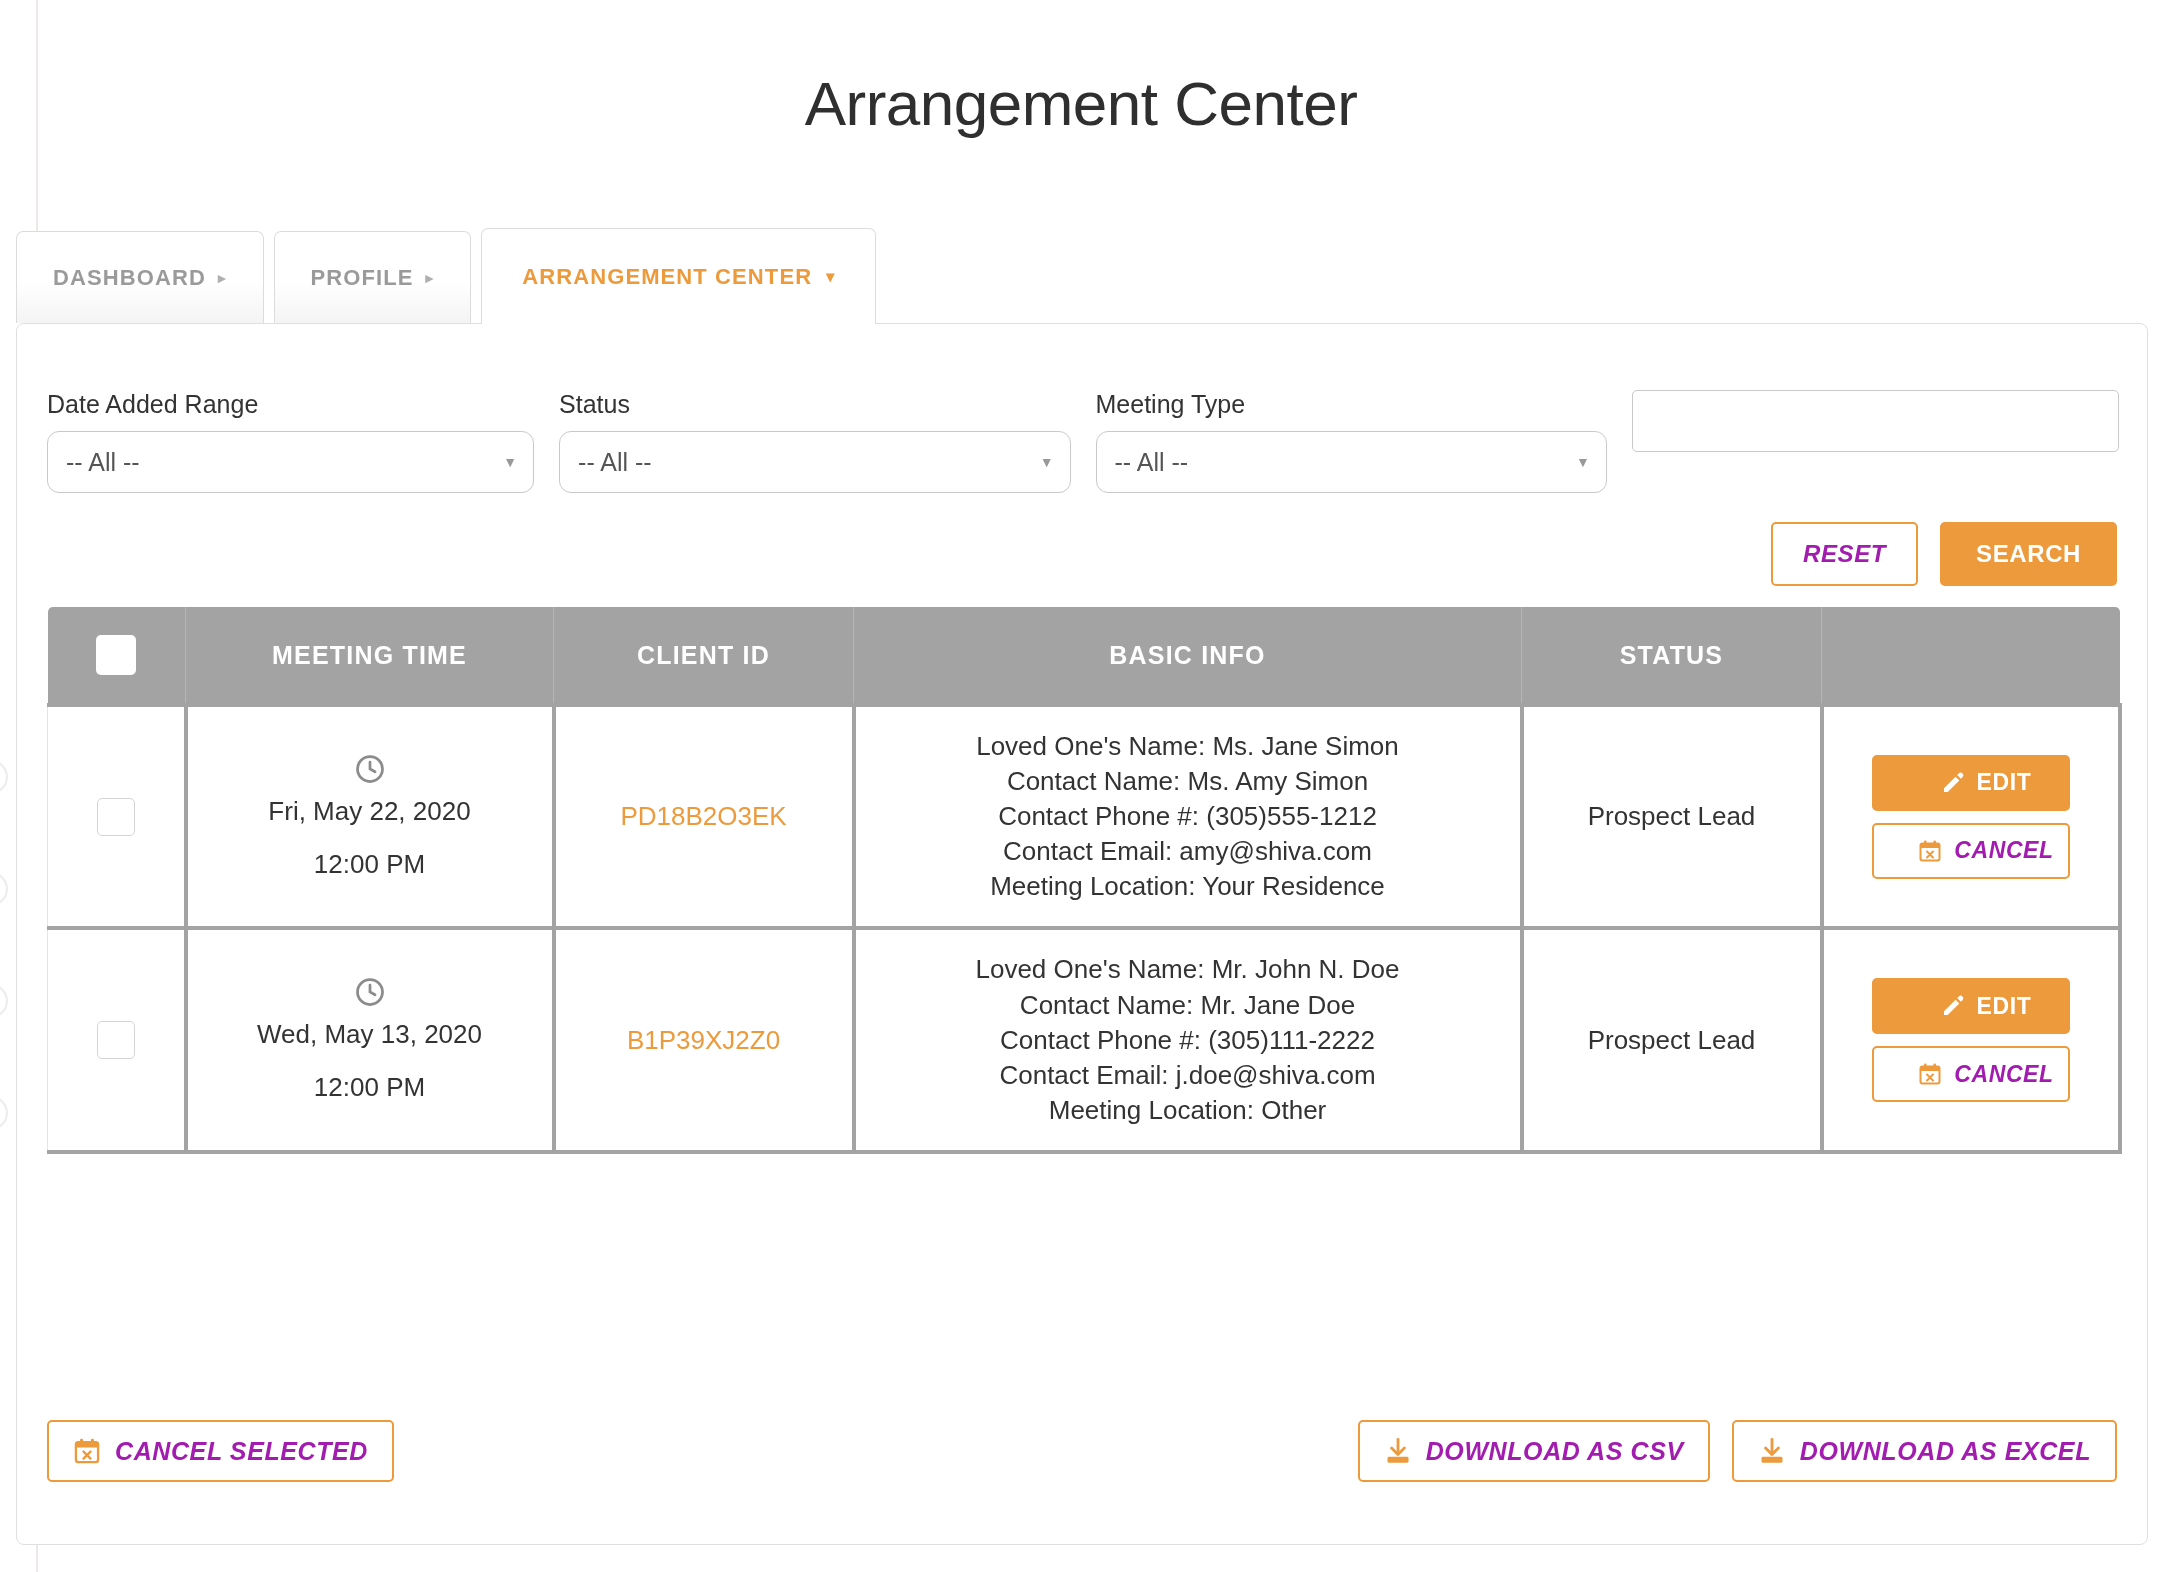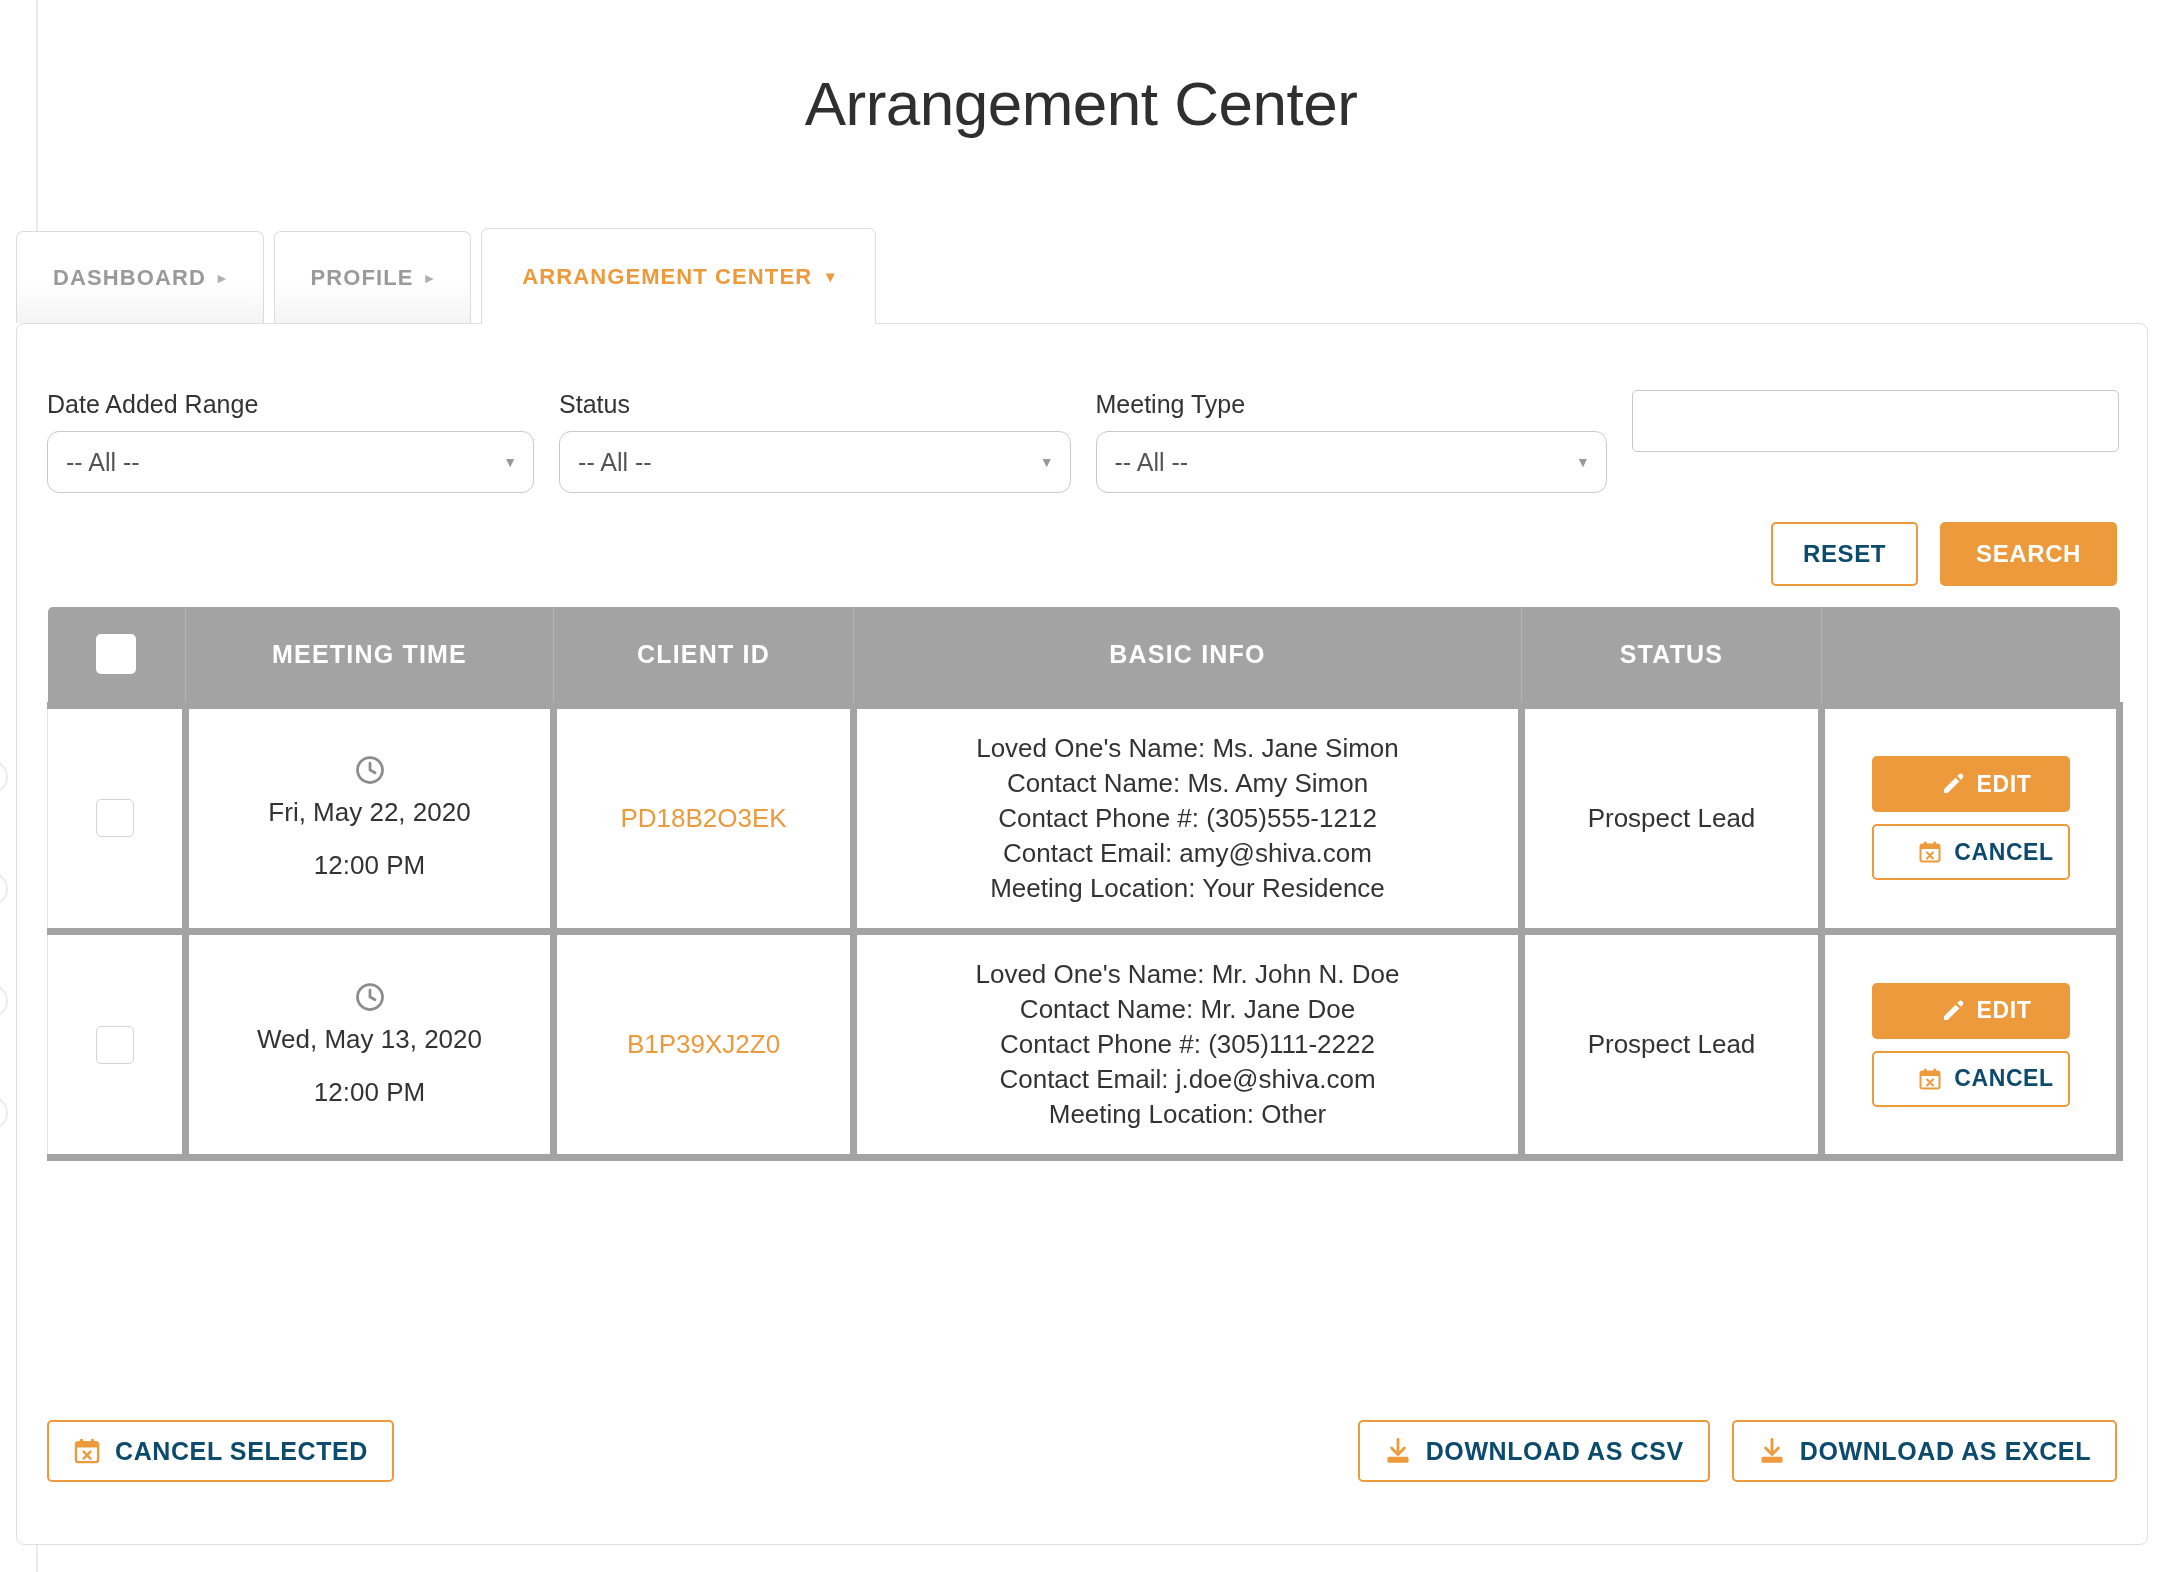--- a/index.html
+++ b/index.html
@@ -127,22 +127,23 @@
     display: flex; align-items: center;
   }
   .btn {
     font-family: "Liberation Sans", sans-serif;
     font-size: 24px; font-weight: bold; letter-spacing: 0.6px;
     border-radius: 5px;
     cursor: pointer;
     display: inline-flex; align-items: center; justify-content: center; padding-left: 37px;
   }
   .btn-outline {
-    background: #fff; color: #0c4a6e;
+    background: #fff; color: #a21caf;
     border: 2px solid #ec9a3c;
+    font-style: italic;
   }
   .btn-solid {
     background: #ec9a3c; color: #ffffff;
     border: 2px solid #ec9a3c;
   }
   .btn-reset { height: 64px; padding: 0 30px; margin-right: 22px; }
   .btn-search { height: 64px; padding: 0 34px; }
 
   
   table.grid {
@@ -160,21 +161,21 @@
     height: 98px;
     border-right: 1px solid #b5b5b5;
     text-align: center;
     vertical-align: middle;
   }
   table.grid thead th:last-child { border-right: none; }
   table.grid thead th:first-child { border-top-left-radius: 5px; }
   table.grid thead th:last-child  { border-top-right-radius: 5px; }
 
   table.grid tbody td {
-    border: 7px solid #a3a3a3;
+    border: 4px solid #a3a3a3;
     font-size: 26px;
     color: #333;
     text-align: center;
     vertical-align: middle;
     padding: 22px 10px;
   }
   table.grid tbody tr td:first-child { border-left: 1px solid #e4e4e4; }
 
   .col-cb     { width: 138px; }
   .col-time   { width: 368px; }

